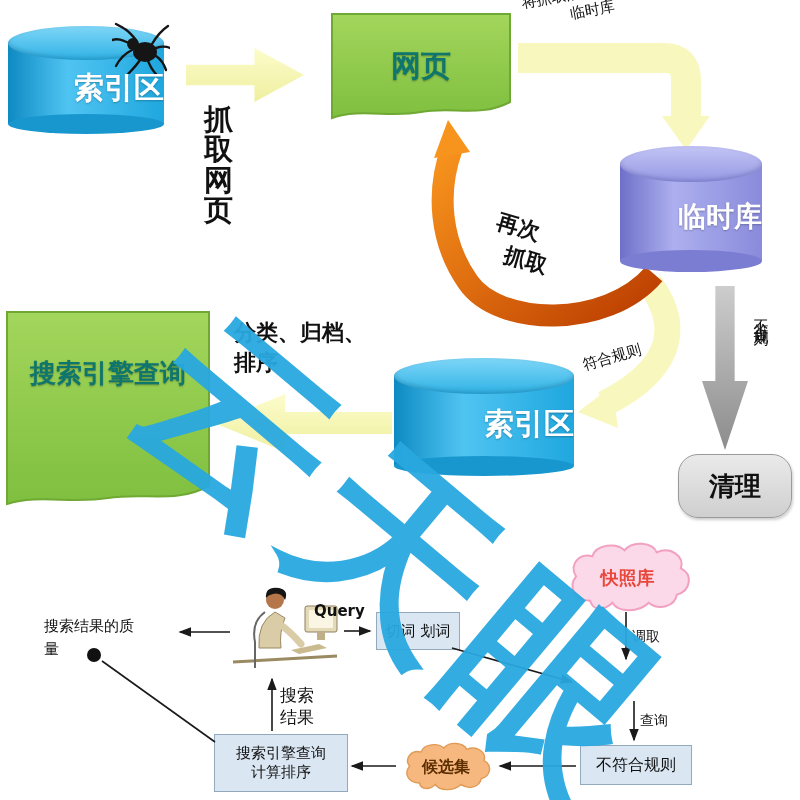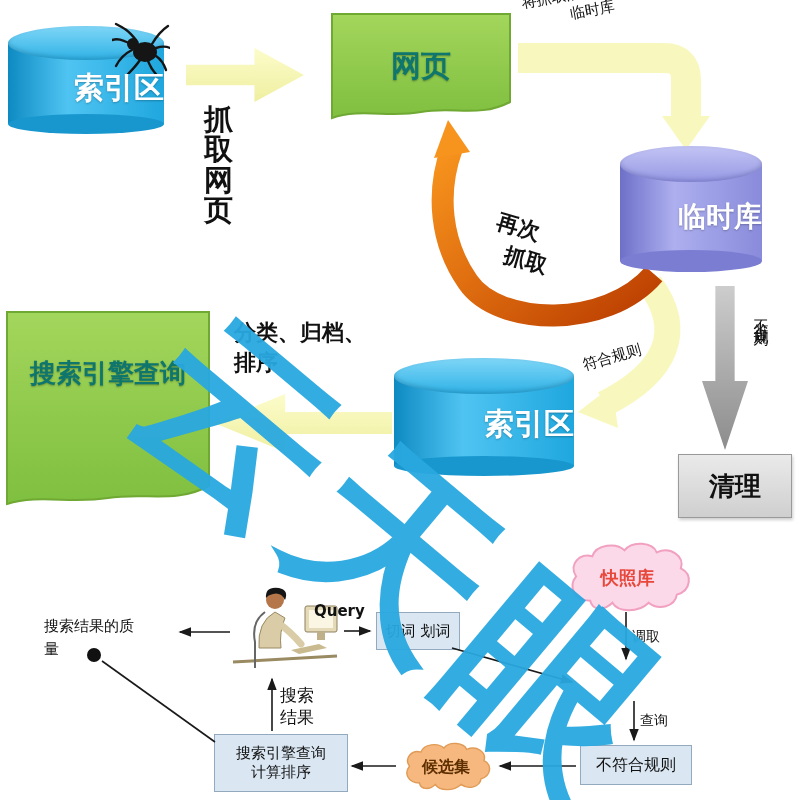--- a/index.html
+++ b/index.html
@@ -30,21 +30,21 @@
 
   
   .barrow{position:absolute;z-index:2;}
   .yellow{background:linear-gradient(180deg,#FCFCCB,#EFEFA0);}
   .arr-right{clip-path:polygon(0 31%,58% 31%,58% 0,100% 50%,58% 100%,58% 69%,0 69%);}
   .arr-left{clip-path:polygon(100% 31%,40% 31%,40% 0,0 50%,40% 100%,40% 69%,100% 69%);}
   .arr-down-gray{background:linear-gradient(180deg,#CDCDCD,#8C8C8C);
      clip-path:polygon(29% 0,71% 0,71% 58%,100% 58%,50% 100%,0 58%,29% 58%);}
 
   .cleanbox{position:absolute;z-index:2;background:linear-gradient(180deg,#EAEAEA,#CFCFCF);
-     border:1px solid #9a9a9a;border-radius:0;display:flex;align-items:center;justify-content:center;
+     border:1px solid #9a9a9a;border-radius:20px;display:flex;align-items:center;justify-content:center;
      font-size:26px;font-weight:bold;color:#111;box-shadow:1px 2px 3px rgba(0,0,0,.2);}
 
   .bbox{position:absolute;z-index:2;background:#DAE7F3;border:1px solid #93A9BE;
      display:flex;align-items:center;justify-content:center;font-size:15px;color:#111;text-align:center;}
   .bbox.col{flex-direction:column;line-height:1.3;}
 
   .cloudwrap{position:absolute;z-index:2;}
   .cloudwrap .lbl{position:absolute;left:0;right:0;text-align:center;font-weight:bold;}
 
   .note{position:absolute;z-index:2;color:#111;}

